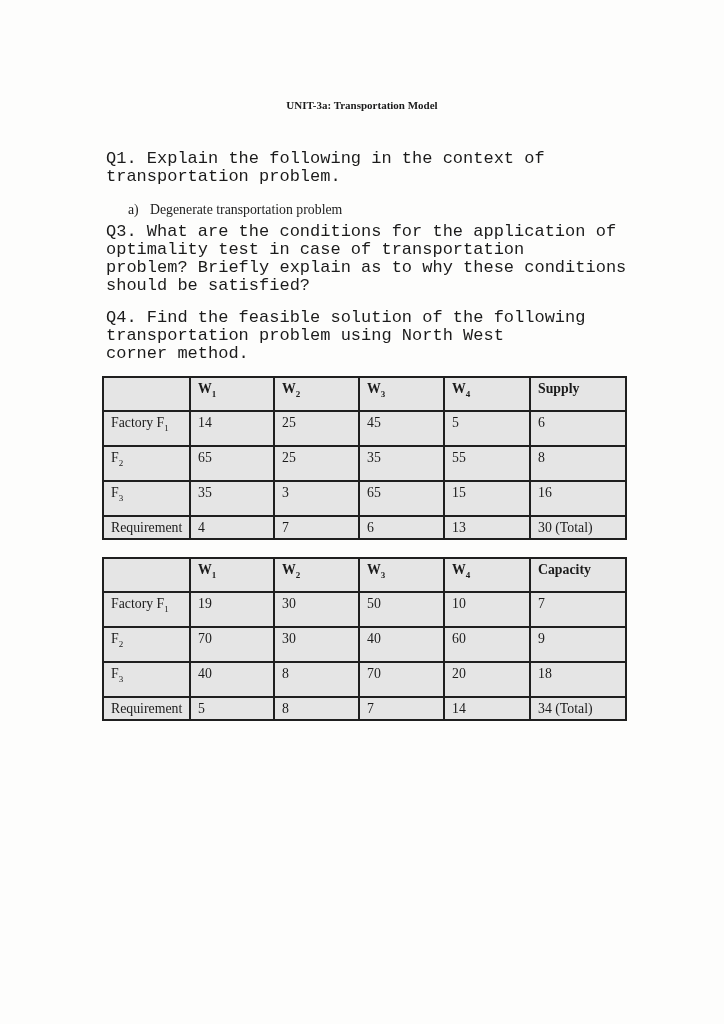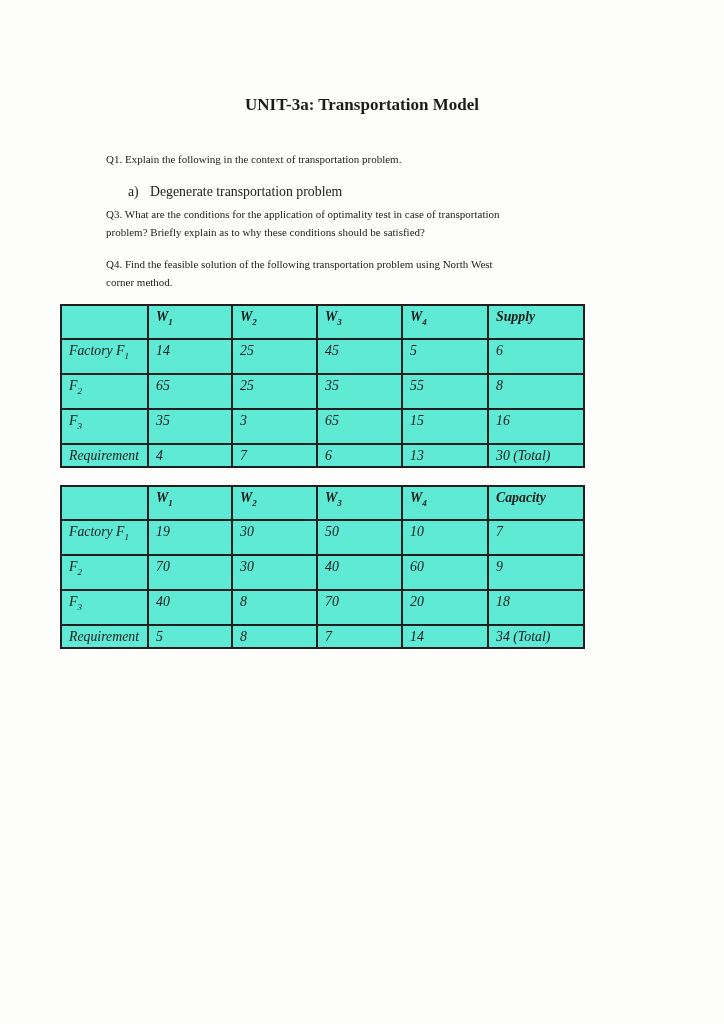--- a/index.html
+++ b/index.html
@@ -15,52 +15,52 @@
     position: relative;
     overflow: hidden;
   }
   .doc {
     width: 724px;
     height: 1024px;
   }
   .title {
     margin: 0;
     padding-top: 96px;
-    font-size: 17px;
+    font-size: 11px;
     line-height: 18px;
     font-weight: 700;
     text-align: center;
   }
   .q {
     margin: 0 50px 0 106px;
-    font-size: 11px;
+    font-size: 17px;
     line-height: 18px;
     white-space: pre-line;
+    font-family: Liberation Mono, monospace;
   }
   .q-1 { margin-top: 36px; }
   .qlist {
     margin: 15px 50px 4px 128px;
     font-size: 13.8px;
     line-height: 17.5px;
   }
   .qitem .marker {
     display: inline-block;
     width: 22px;
   }
   .q-2 { margin-top: 14px; }
   .q-3 { }
   .q-4 { margin-top: 14px; }
   .q-5 { margin-top: 26px; }
 
   table.ttable {
     border-collapse: collapse;
     table-layout: fixed;
-    margin-left: 60px;
-    background: #5eead4;
-    font-style: italic;
+    margin-left: 102px;
+    background: #e5e5e5;
   }
   table.t1 { margin-top: 13px; }
   table.t2 { margin-top: 17px; }
   .ttable td {
     border: 2px solid #1f1f1f;
     vertical-align: top;
     padding: 2px 4px 0 7px;
     font-size: 13.8px;
     line-height: 17px;
     overflow: hidden;

